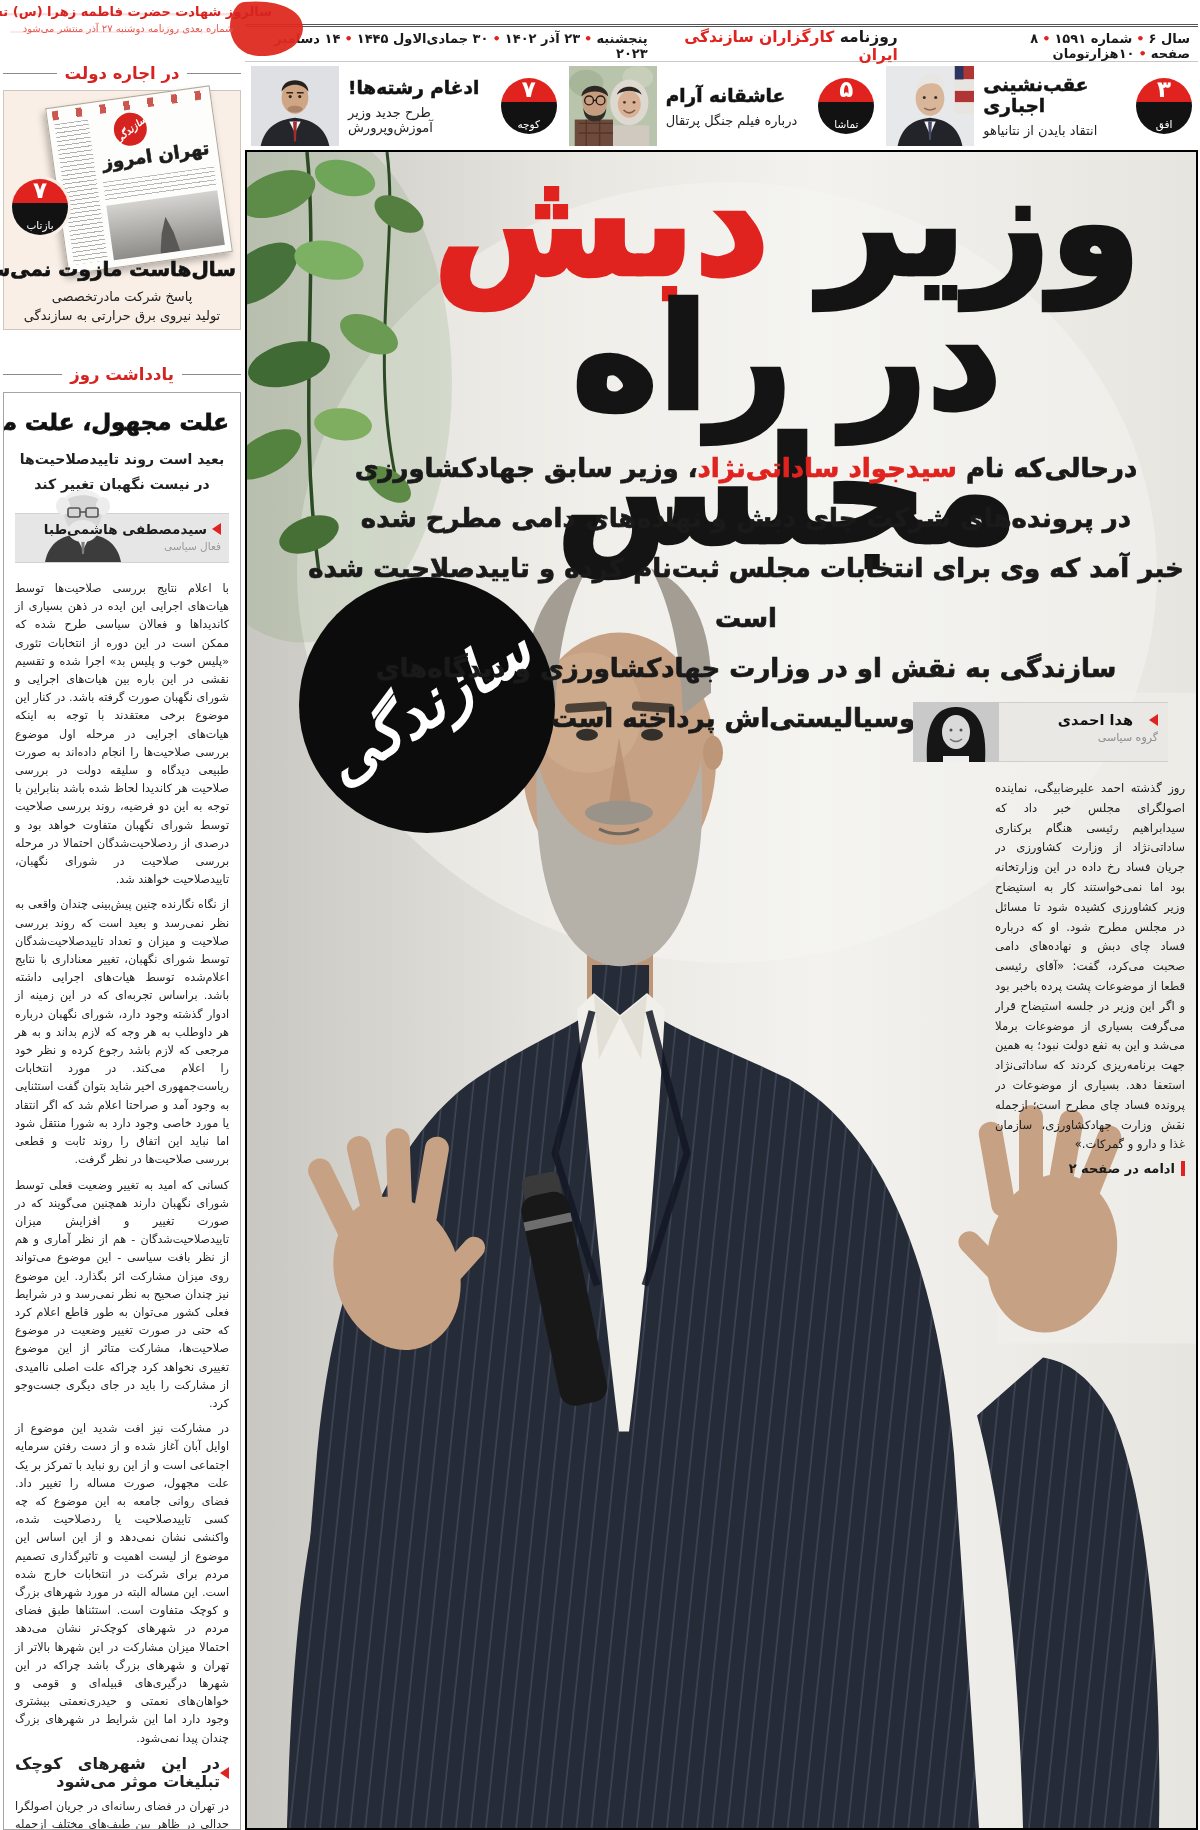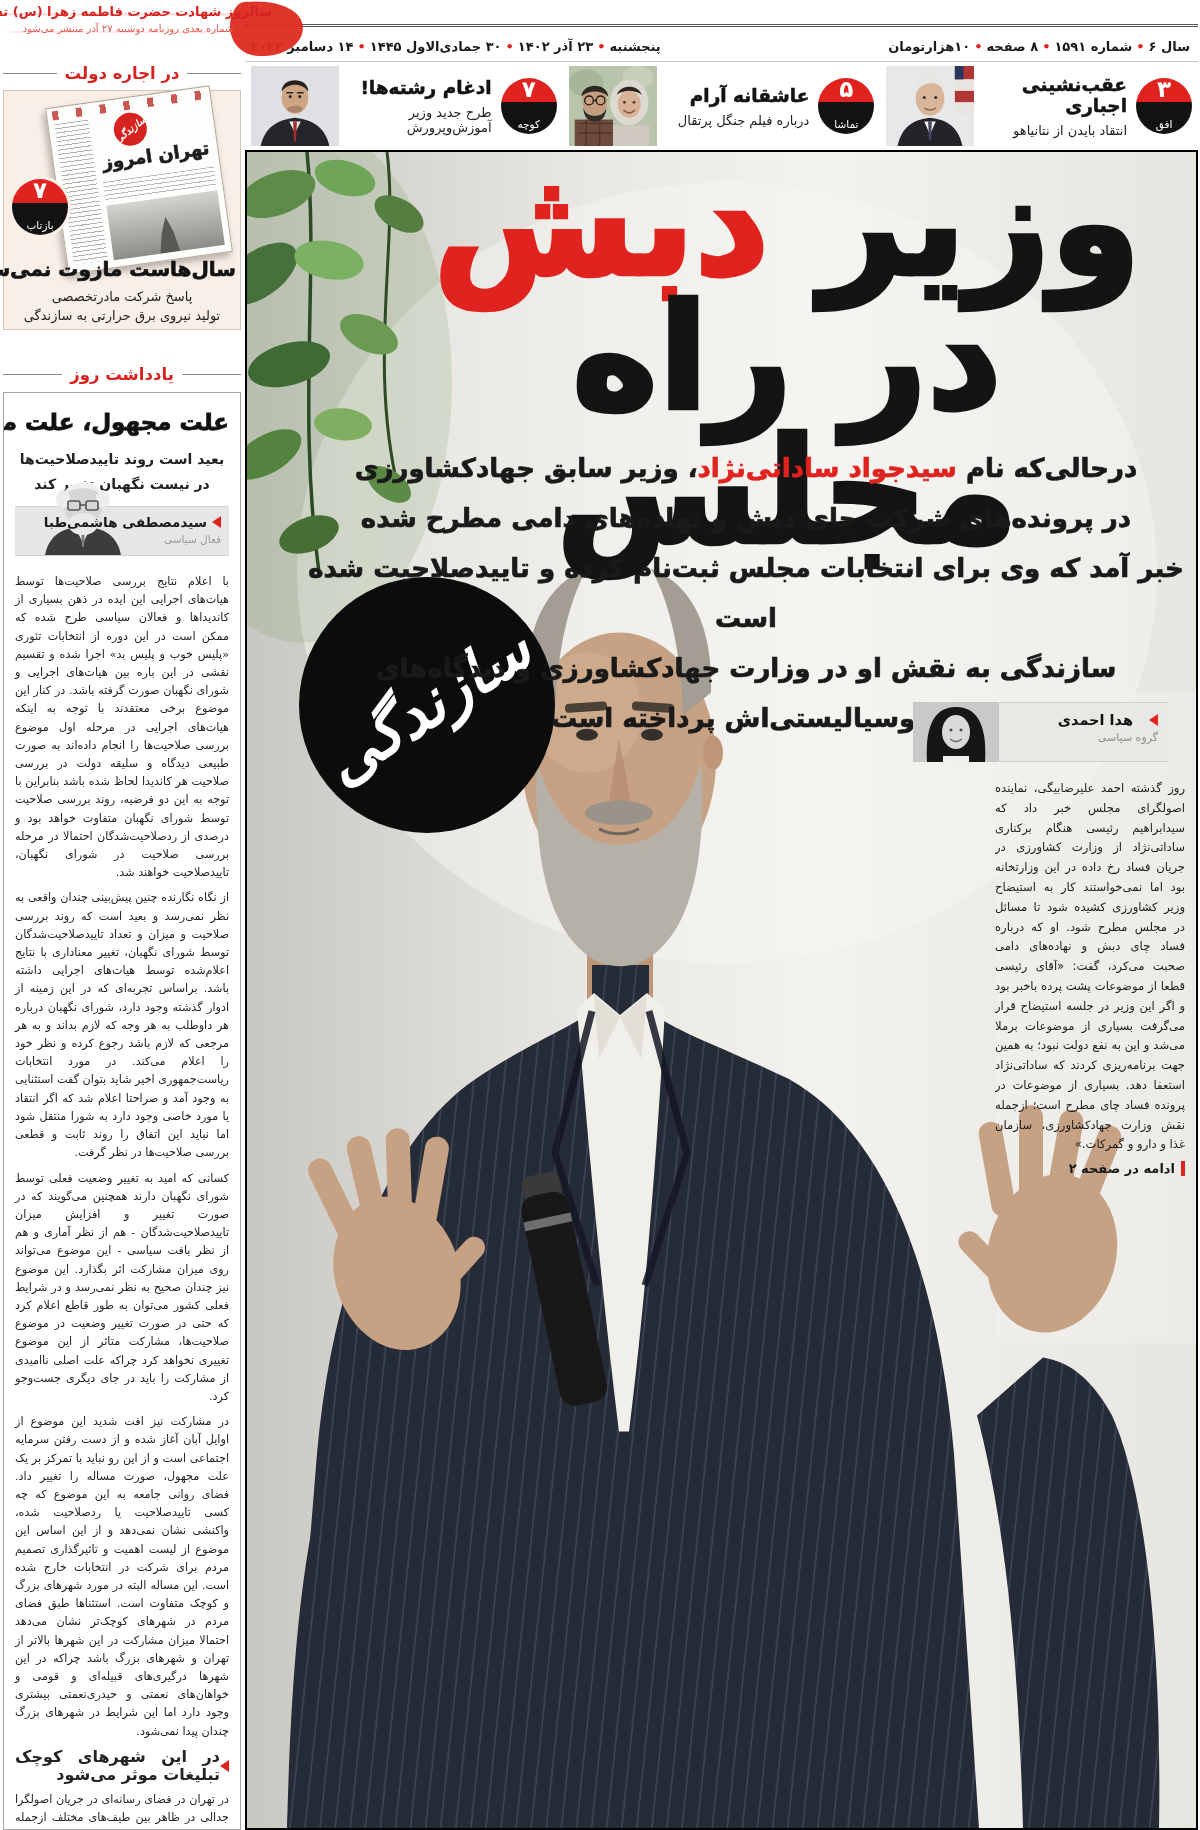--- a/index.html
+++ b/index.html
@@ -27,21 +27,21 @@
   
   .teasers { position:absolute; left:245px; top:62px; width:953px; height:88px;
              display:flex; align-items:center; }
   .teaser { flex:1; display:flex; align-items:center; gap:9px; padding:2px 6px; height:100%; }
   .badge { width:56px; height:56px; border-radius:50%; overflow:hidden; flex:none;
            display:flex; flex-direction:column; }
   .badge .num { flex:1.25; background:#e0231f; color:#fff; display:flex; align-items:flex-end;
                 justify-content:center; font-size:23px; font-weight:bold; line-height:1; padding-bottom:1px; }
   .badge .sec { flex:1; background:#121212; color:#fff; font-size:10.5px; display:flex;
                 align-items:flex-start; justify-content:center; padding-top:16px; }
-  .teaser-text { flex:1; text-align:right; }
+  .teaser-text { flex:1; text-align:left; }
   .teaser-title { font-size:18.5px; font-weight:bold; color:#131313; -webkit-text-stroke:.5px #131313; }
   .teaser-sub { font-size:13px; margin-top:7px; color:#222; }
   .teaser-photo { width:88px; height:80px; flex:none; overflow:hidden; }
 
   
   .photo-frame { position:absolute; left:245px; top:150px; width:953px; height:1680px;
                  border:2px solid #000; background:#e7e5e0; z-index:1; }
   .photo-frame svg { width:100%; height:100%; display:block; }
 
   
@@ -112,21 +112,21 @@
   .rent-title { position:absolute; left:4px; right:4px; top:166px; text-align:center; font-size:20px;
                 font-weight:bold; color:#131313; -webkit-text-stroke:.7px #131313; white-space:nowrap; }
   .rent-sub1, .rent-sub2 { position:absolute; left:4px; right:4px; text-align:center; font-size:13px; color:#222; }
   .rent-sub1 { top:198px; } .rent-sub2 { top:217px; }
 
   .box-note { position:absolute; left:3px; top:392px; width:238px; height:1438px; background:#fff;
               border:1px solid #a5a5a5; padding:16px 11px 0; overflow:hidden; z-index:1; }
   .note-title { text-align:center; font-size:23px; font-weight:bold; color:#111;
                 -webkit-text-stroke:.8px #111; margin-bottom:12px; white-space:nowrap; }
   .note-sub { text-align:center; font-size:14px; line-height:25px; font-weight:bold; color:#222; }
-  .note-byline { margin-top:9px; height:50px; background:#e6e6e6; position:relative;
+  .note-byline { margin-top:16px; height:50px; background:#e6e6e6; position:relative;
                  border-top:1px solid #d2d2d2; border-bottom:1px solid #d2d2d2;text-decoration:underline; }
   .note-byline svg { position:absolute; left:22px; bottom:0; width:92px; height:82px; }
   .nb-text { position:absolute; right:8px; top:7px; text-align:right; }
   .nb-name { font-size:13.5px; font-weight:bold; display:flex; align-items:center; gap:5px; }
   .nb-role { font-size:10.5px; color:#9a9a9a; margin-top:3px; }
   .note-body { margin-top:17px; font-size:11.2px; line-height:18.2px; text-align:justify; color:#232323; }
   .note-body p { margin-bottom:7px; }
   .note-h { font-weight:bold; font-size:16px; display:flex; align-items:center; gap:0; margin:2px 0 7px; }
 </style>
 </head>
@@ -140,20 +140,24 @@
       <rect x="0" y="13" width="242" height="2.5" fill="#dd2a20" opacity="0.15"></rect>
       <rect x="10" y="31" width="210" height="2" fill="#dd2a20" opacity="0.1"></rect>
     </svg>
     <div class="t1">سالروز شهادت حضرت فاطمه زهرا (س) تسلیت باد</div>
     <div class="t2">شماره بعدی روزنامه دوشنبه ۲۷ آذر منتشر می‌شود</div>
   </div>
 
   <div class="masthead-bar">
     <div>
       <span>سال ۶</span><span class="dot">•</span><span>شماره ۱۵۹۱</span><span class="dot">•</span><span>۸ صفحه</span><span class="dot">•</span><span>۱۰هزارتومان</span>
+    </div>
+    <div class="paper-name">
+      <span>روزنامه</span>
+      <span class="red">کارگزاران سازندگی ایران</span>
     </div>
     <div>
       <span>پنجشنبه</span><span class="dot">•</span><span>۲۳ آذر ۱۴۰۲</span><span class="dot">•</span><span>۳۰ جمادی‌الاول ۱۴۴۵</span><span class="dot">•</span><span>۱۴ دسامبر ۲۰۲۳</span>
     </div>
   </div>
 
   <div class="teasers">
 
     <div class="teaser">
       <div class="badge">

